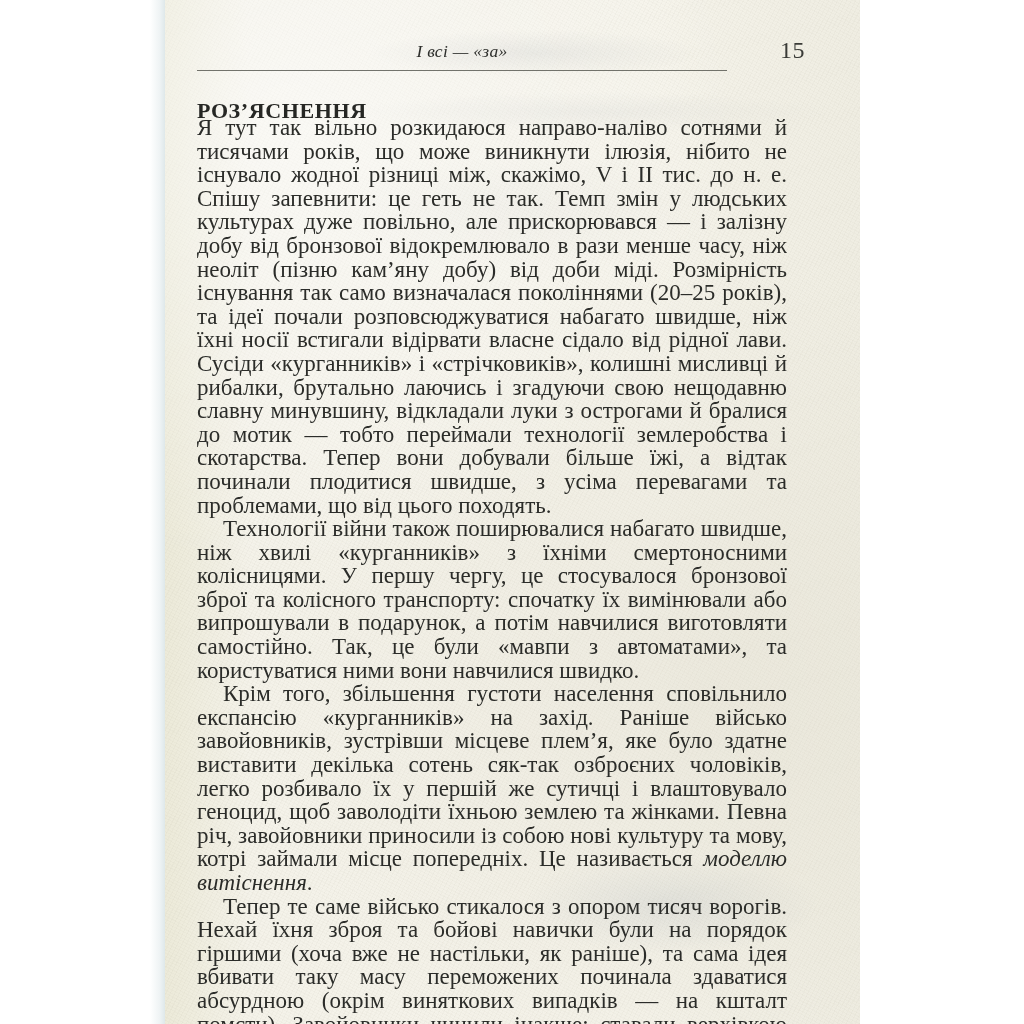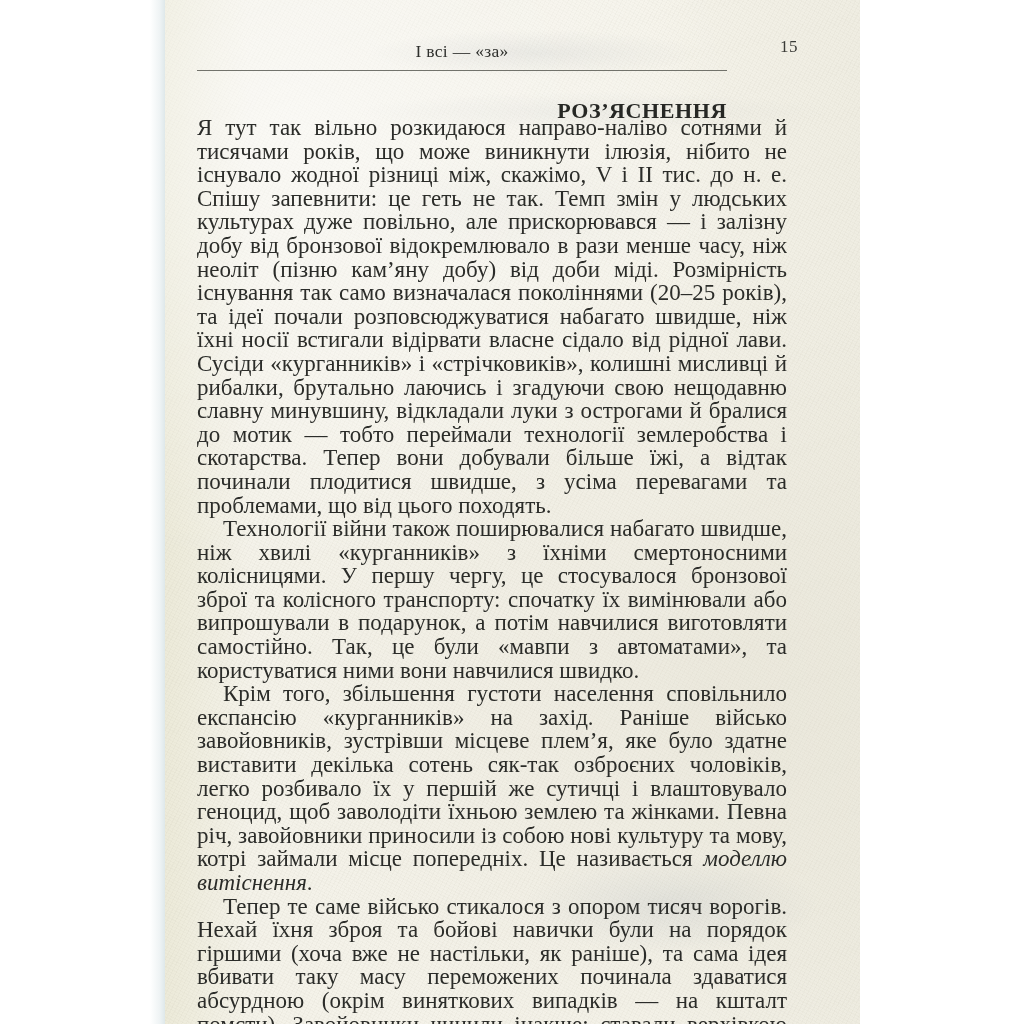--- a/index.html
+++ b/index.html
@@ -80,51 +80,52 @@
     top: 41px;
     width: 630px;
     height: 28px;
   }
   .running-head-title {
     position: absolute;
     left: 0;
     top: 0;
     width: 530px;
     text-align: center;
+    font-style: italic;
     font-size: 17.5px;
     letter-spacing: 0.3px;
     color: #2e2f2c;
   }
   .folio {
     position: absolute;
     left: 583px;
     top: -4px;
     width: 60px;
     text-align: left;
-    font-size: 17px;
+    font-size: 24px;
     color: #3a3b37;
     letter-spacing: 0.5px;
   }
   .head-rule {
     position: absolute;
     left: 32px;
     top: 70px;
     width: 530px;
     height: 1px;
     background: #5a5c55;
     opacity: 0.85;
   }
 
   
   .section-title {
     position: absolute;
     left: 32px;
     top: 83px;
     width: 530px;
-    text-align: right;
+    text-align: left;
     font-size: 22px;
     font-weight: bold;
     letter-spacing: 0.6px;
     color: #262724;
   }
 
   
   .text-column {
     position: absolute;
     left: 32px;

